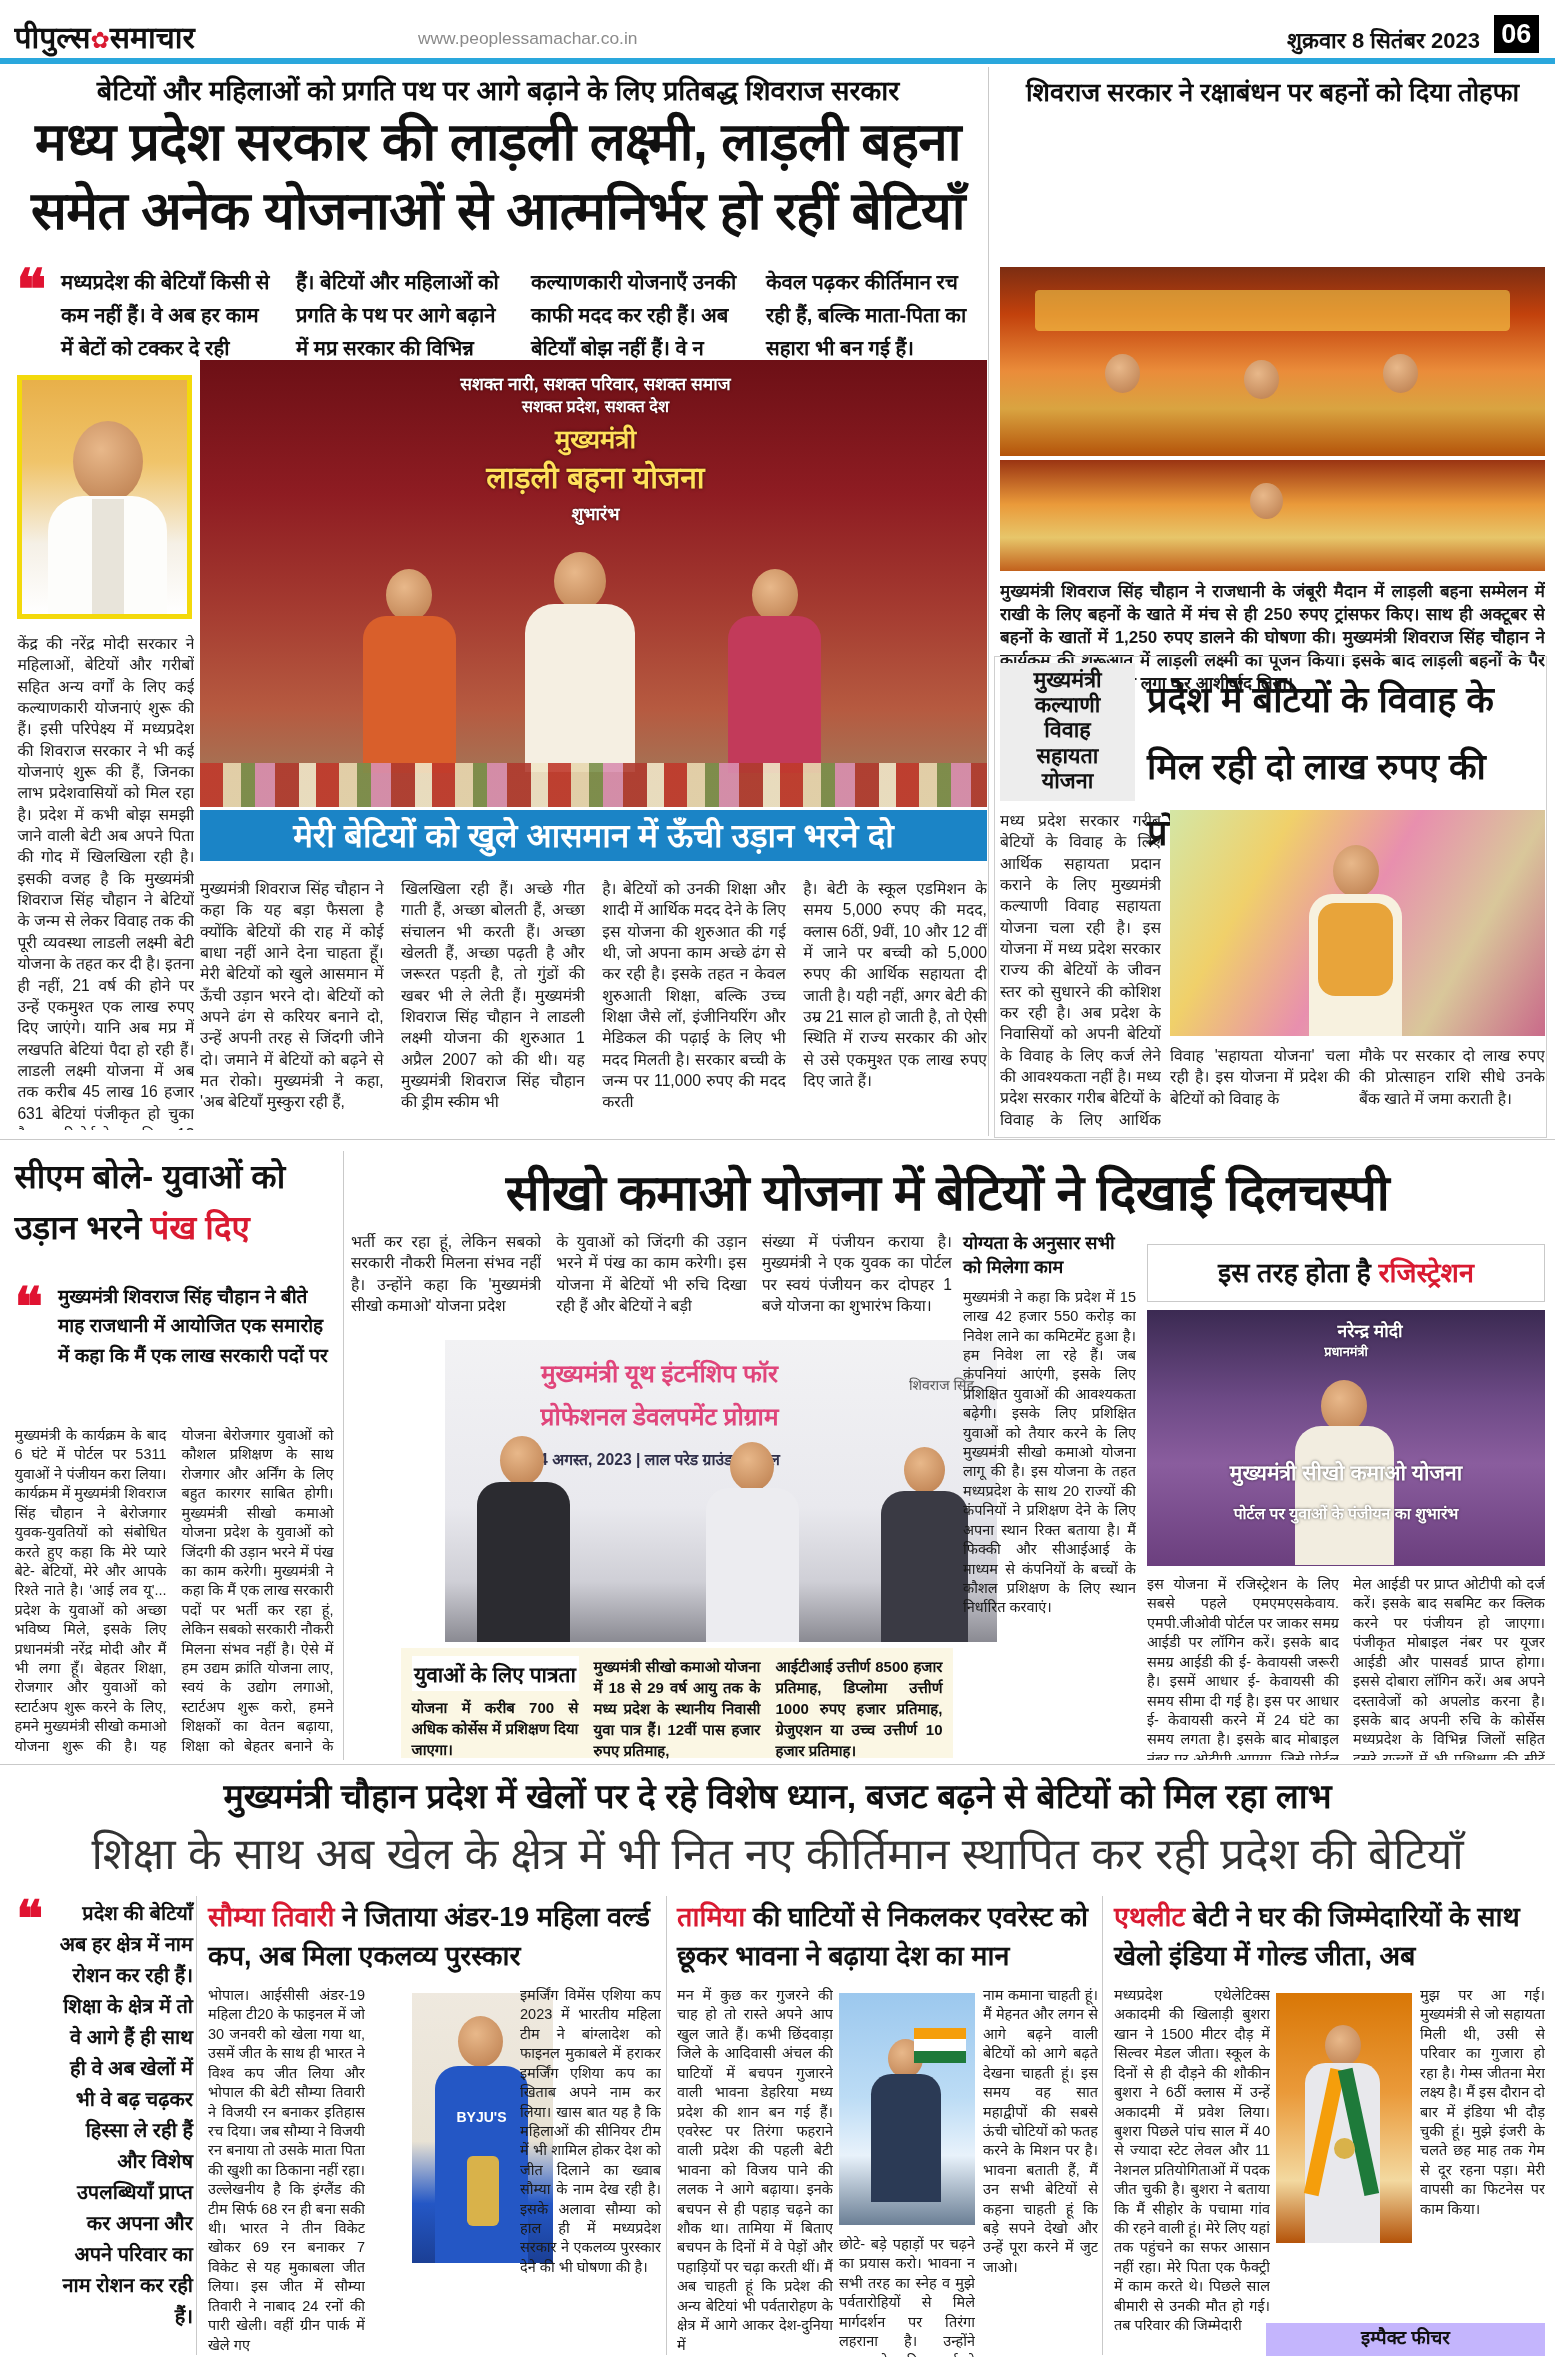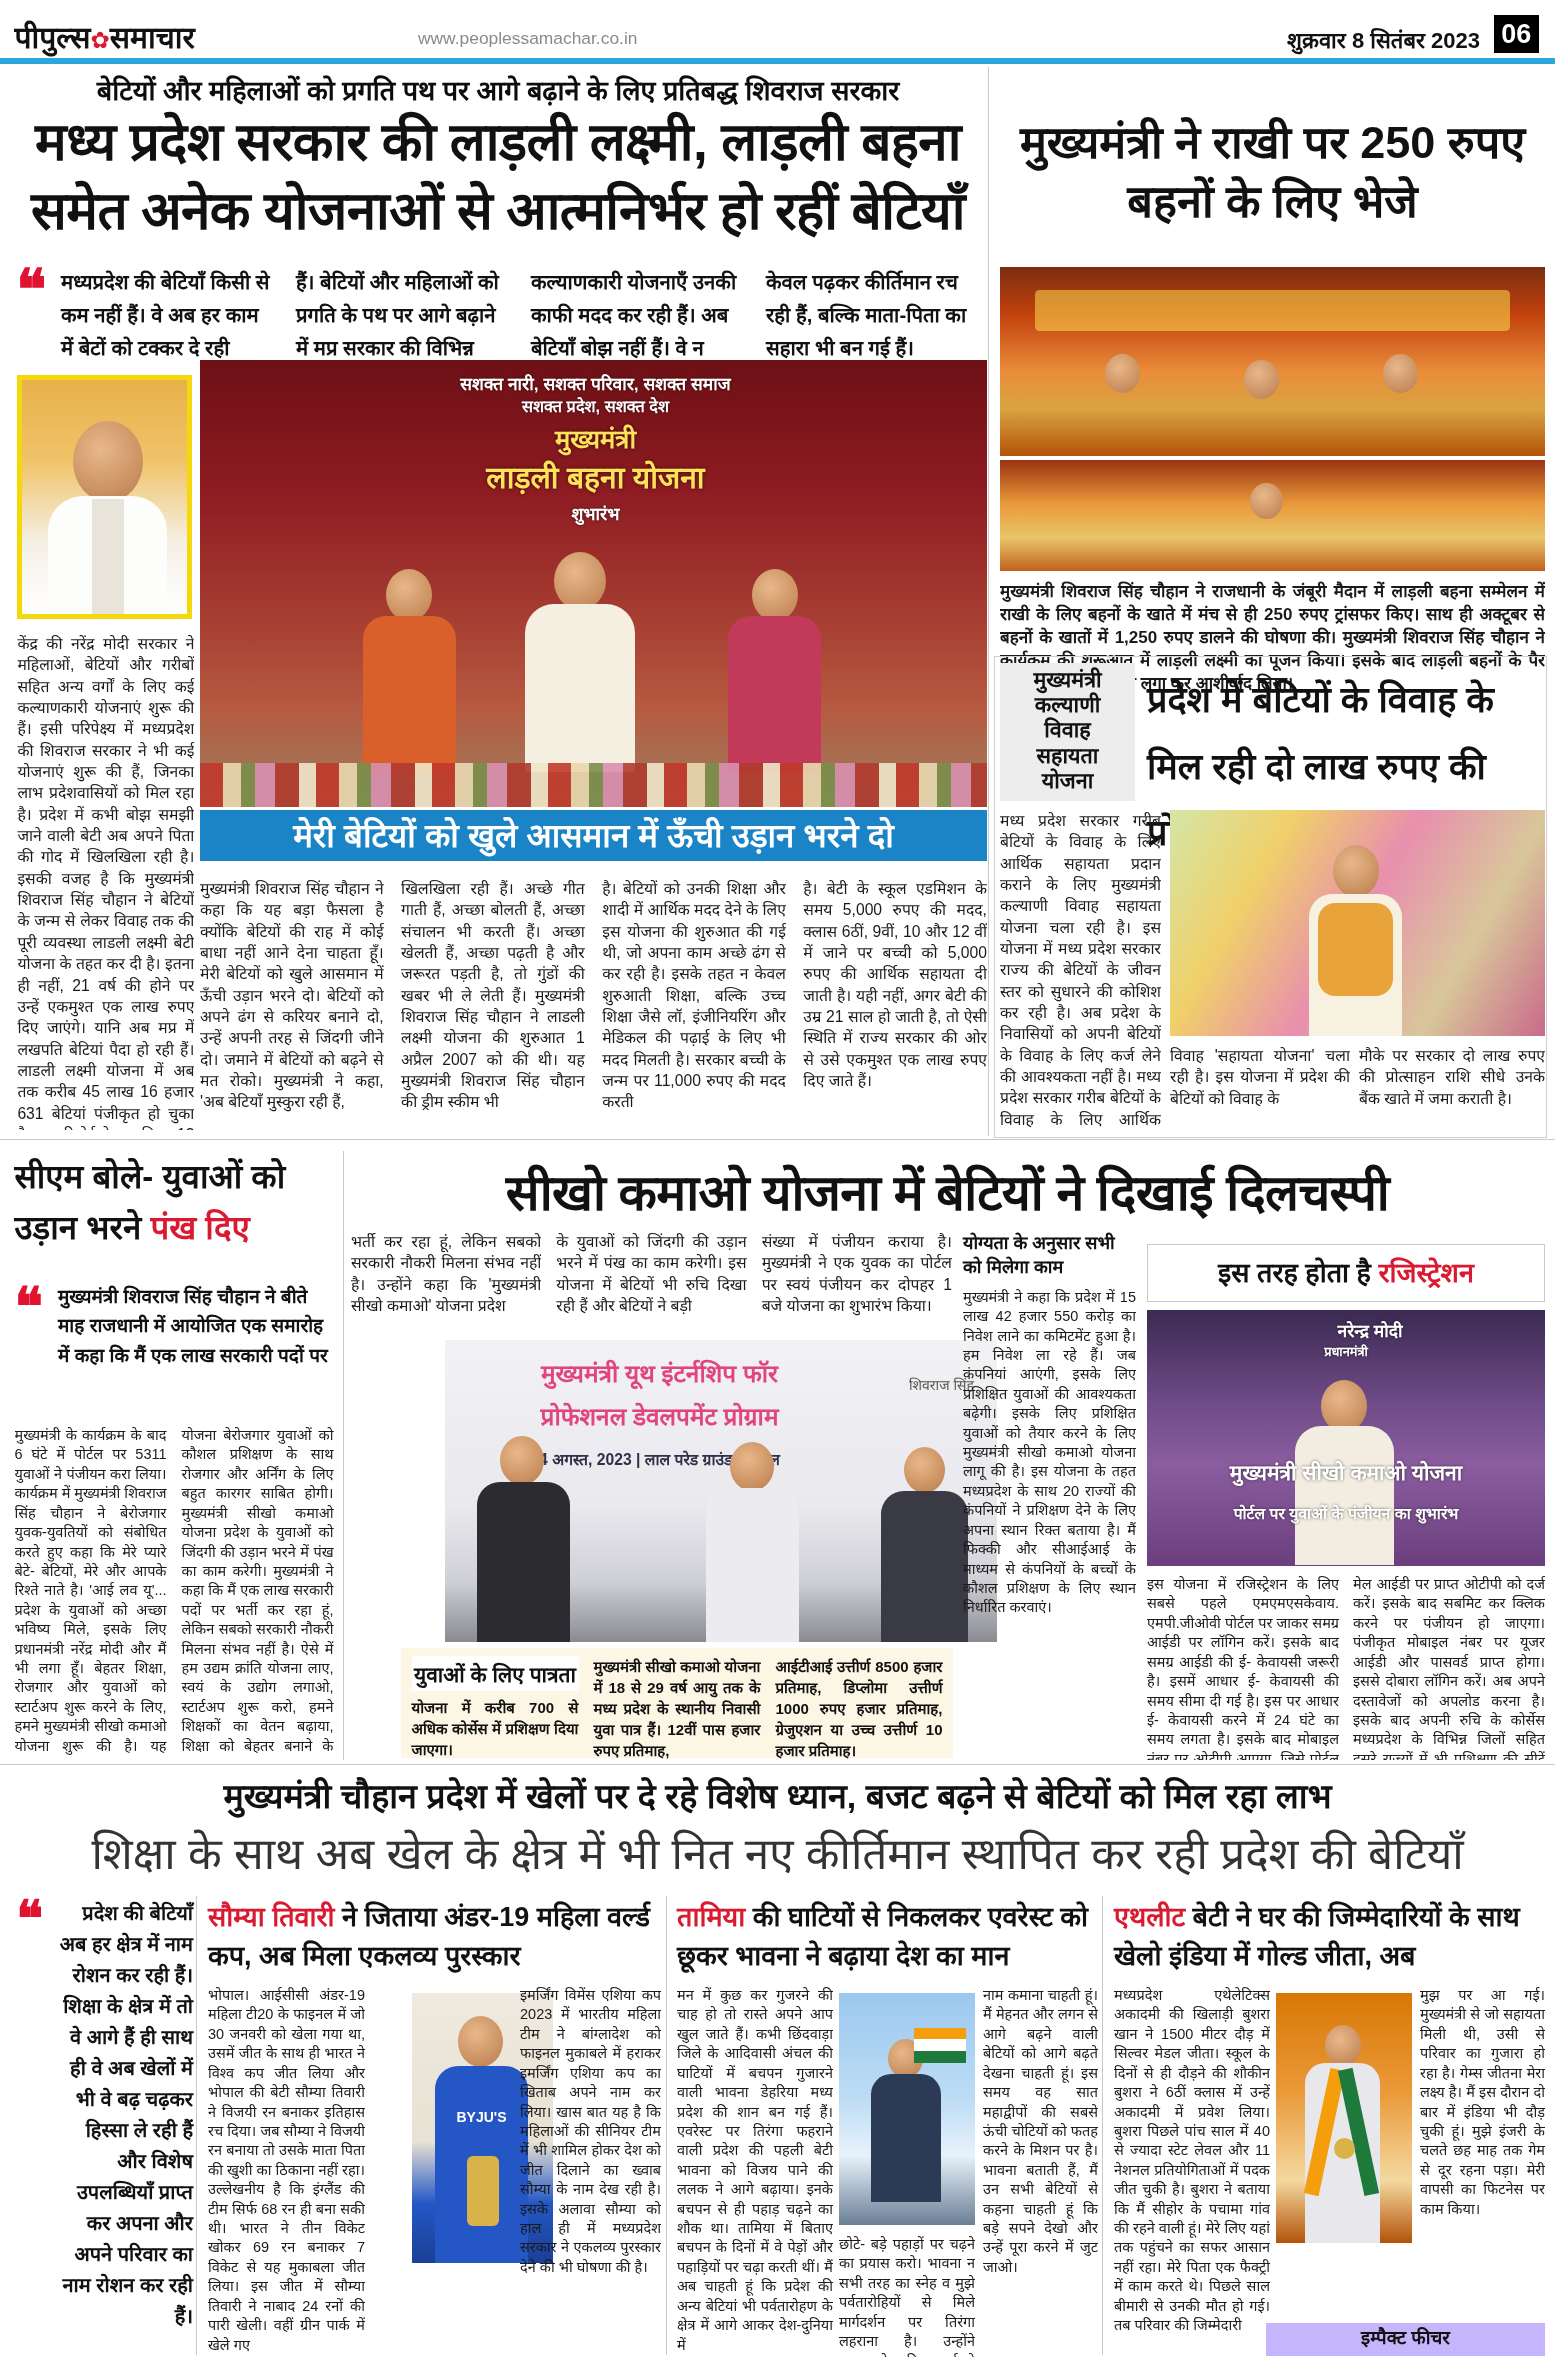--- a/index.html
+++ b/index.html
@@ -85,21 +85,21 @@
   <div class="abs ctr" style="top:810px;left:200px;width:787px;height:51px;background:#1b84c6;color:#fff;font-size:33px;font-weight:800;line-height:51px;">मेरी बेटियों को खुले आसमान में ऊँची उड़ान भरने दो</div>
 
   <div class="abs" style="top:878px;left:200px;width:787px;display:flex;gap:17.4px;">
     <div class="body-txt" style="flex:1;height:253px;">मुख्यमंत्री शिवराज सिंह चौहान ने कहा कि यह बड़ा फैसला है क्योंकि बेटियों की राह में कोई बाधा नहीं आने देना चाहता हूँ। मेरी बेटियों को खुले आसमान में ऊँची उड़ान भरने दो। बेटियों को अपने ढंग से करियर बनाने दो, उन्हें अपनी तरह से जिंदगी जीने दो। जमाने में बेटियों को बढ़ने से मत रोको। मुख्यमंत्री ने कहा, 'अब बेटियाँ मुस्कुरा रही हैं,</div>
     <div class="body-txt" style="flex:1;height:253px;">खिलखिला रही हैं। अच्छे गीत गाती हैं, अच्छा बोलती हैं, अच्छा संचालन भी करती हैं। अच्छा खेलती हैं, अच्छा पढ़ती है और जरूरत पड़ती है, तो गुंडों की खबर भी ले लेती हैं। मुख्यमंत्री शिवराज सिंह चौहान ने लाडली लक्ष्मी योजना की शुरुआत 1 अप्रैल 2007 को की थी। यह मुख्यमंत्री शिवराज सिंह चौहान की ड्रीम स्कीम भी</div>
     <div class="body-txt" style="flex:1;height:253px;">है। बेटियों को उनकी शिक्षा और शादी में आर्थिक मदद देने के लिए इस योजना की शुरुआत की गई थी, जो अपना काम अच्छे ढंग से कर रही है। इसके तहत न केवल शुरुआती शिक्षा, बल्कि उच्च शिक्षा जैसे लॉ, इंजीनियरिंग और मेडिकल की पढ़ाई के लिए भी मदद मिलती है। सरकार बच्ची के जन्म पर 11,000 रुपए की मदद करती</div>
     <div class="body-txt" style="flex:1;height:253px;">है। बेटी के स्कूल एडमिशन के समय 5,000 रुपए की मदद, क्लास 6ठीं, 9वीं, 10 और 12 वीं में जाने पर बच्ची को 5,000 रुपए की आर्थिक सहायता दी जाती है। यही नहीं, अगर बेटी की उम्र 21 साल हो जाती है, तो ऐसी स्थिति में राज्य सरकार की ओर से उसे एकमुश्त एक लाख रुपए दिए जाते हैं।</div>
   </div>
 
   <div class="abs vline" style="top:67px;left:988px;height:1069px;"></div>
-  <div class="abs ctr" style="top:114px;left:1000px;width:545px;font-size:45px;font-weight:800;line-height:1.3;">मुख्यमंत्री ने राखी पर 250 रुपए बहनों के लिए भेजे</div>
+  <div class="abs ctr kicker" style="top:74px;left:1000px;width:545px;font-size:25.6px;">शिवराज सरकार ने रक्षाबंधन पर बहनों को दिया तोहफा</div>
   <div class="abs photo ph-crowd1" style="top:267px;left:1000px;width:545px;height:189px;">
     <div class="abs" style="top:23px;left:35px;width:475px;height:41px;background:rgba(255,220,80,.55);border-radius:4.6px;"></div>
     <div class="face" style="top:87px;left:105px;width:35px;height:39px;"></div>
     <div class="face" style="top:93px;left:244px;width:35px;height:39px;"></div>
     <div class="face" style="top:87px;left:383px;width:35px;height:39px;"></div>
   </div>
   <div class="abs photo ph-crowd2" style="top:460px;left:1000px;width:545px;height:111px;">
     <div class="face" style="top:23px;left:250px;width:33px;height:36px;"></div>
   </div>
   <div class="abs body-txt capbold" style="top:580px;left:1000px;width:545px;font-size:17px;">मुख्यमंत्री शिवराज सिंह चौहान ने राजधानी के जंबूरी मैदान में लाड़ली बहना सम्मेलन में राखी के लिए बहनों के खाते में मंच से ही 250 रुपए ट्रांसफर किए। साथ ही अक्टूबर से बहनों के खातों में 1,250 रुपए डालने की घोषणा की। मुख्यमंत्री शिवराज सिंह चौहान ने कार्यक्रम की शुरूआत में लाड़ली लक्ष्मी का पूजन किया। इसके बाद लाड़ली बहनों के पैर धोकर पानी को माथे से लगा कर आशीर्वाद लिया।</div>

